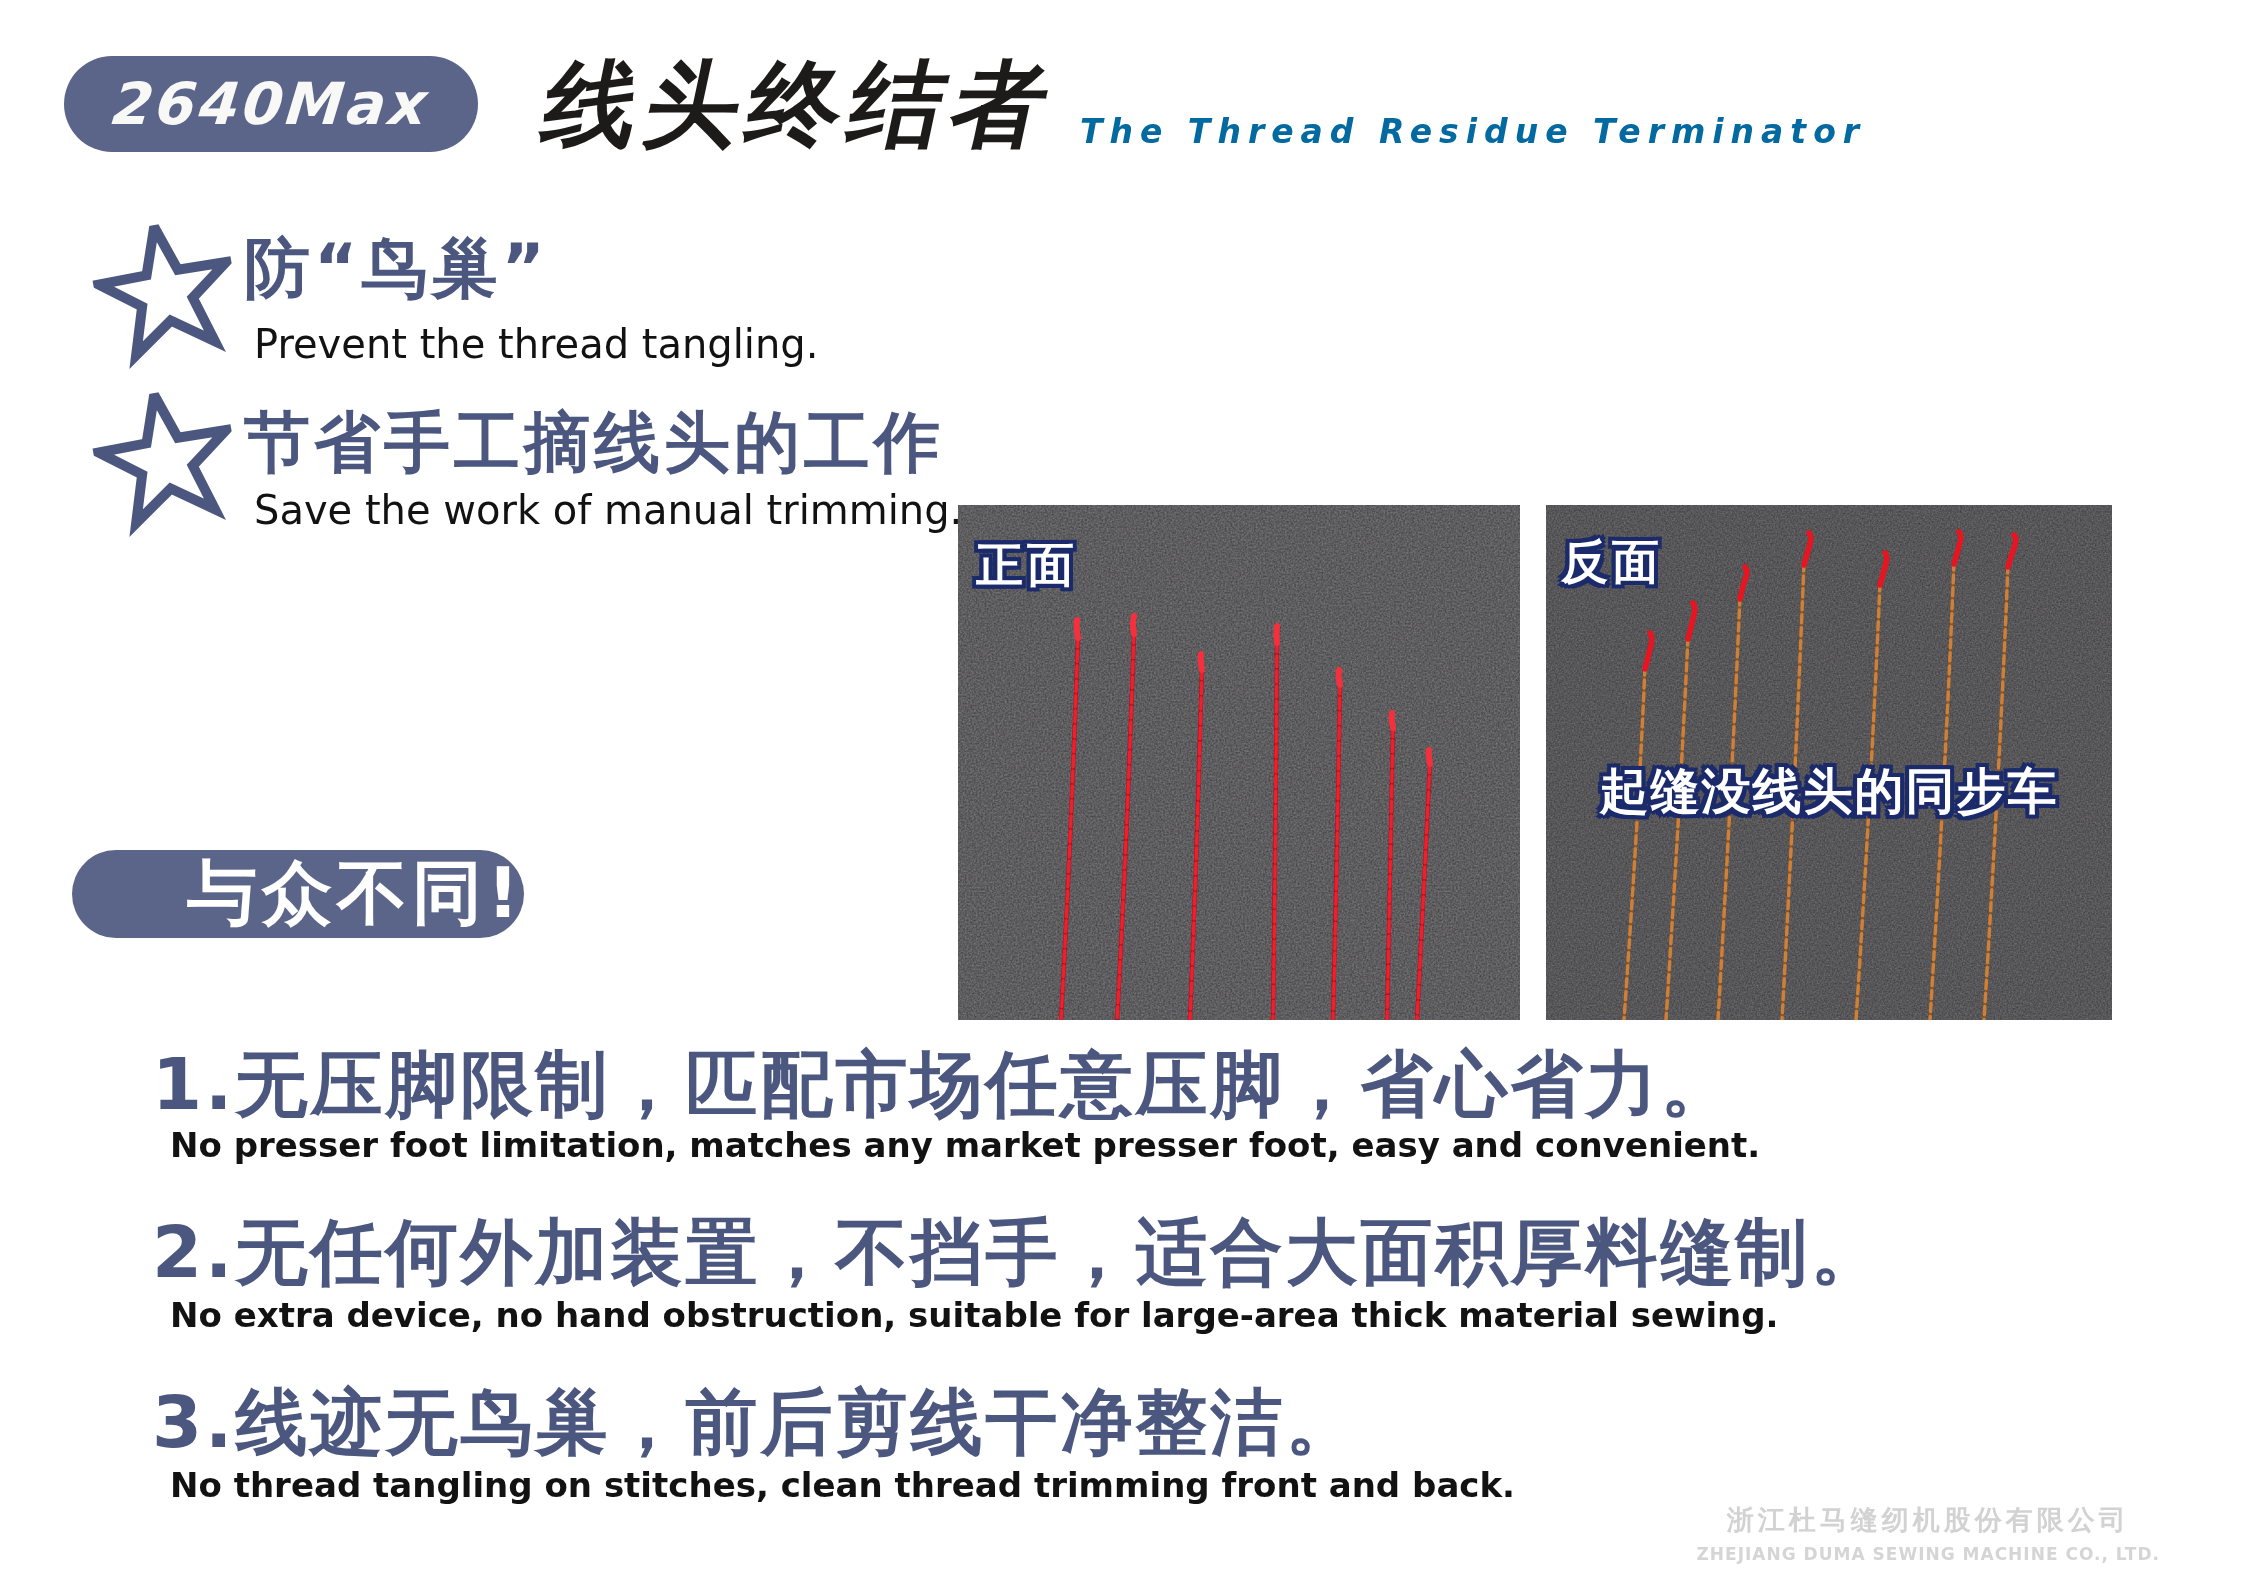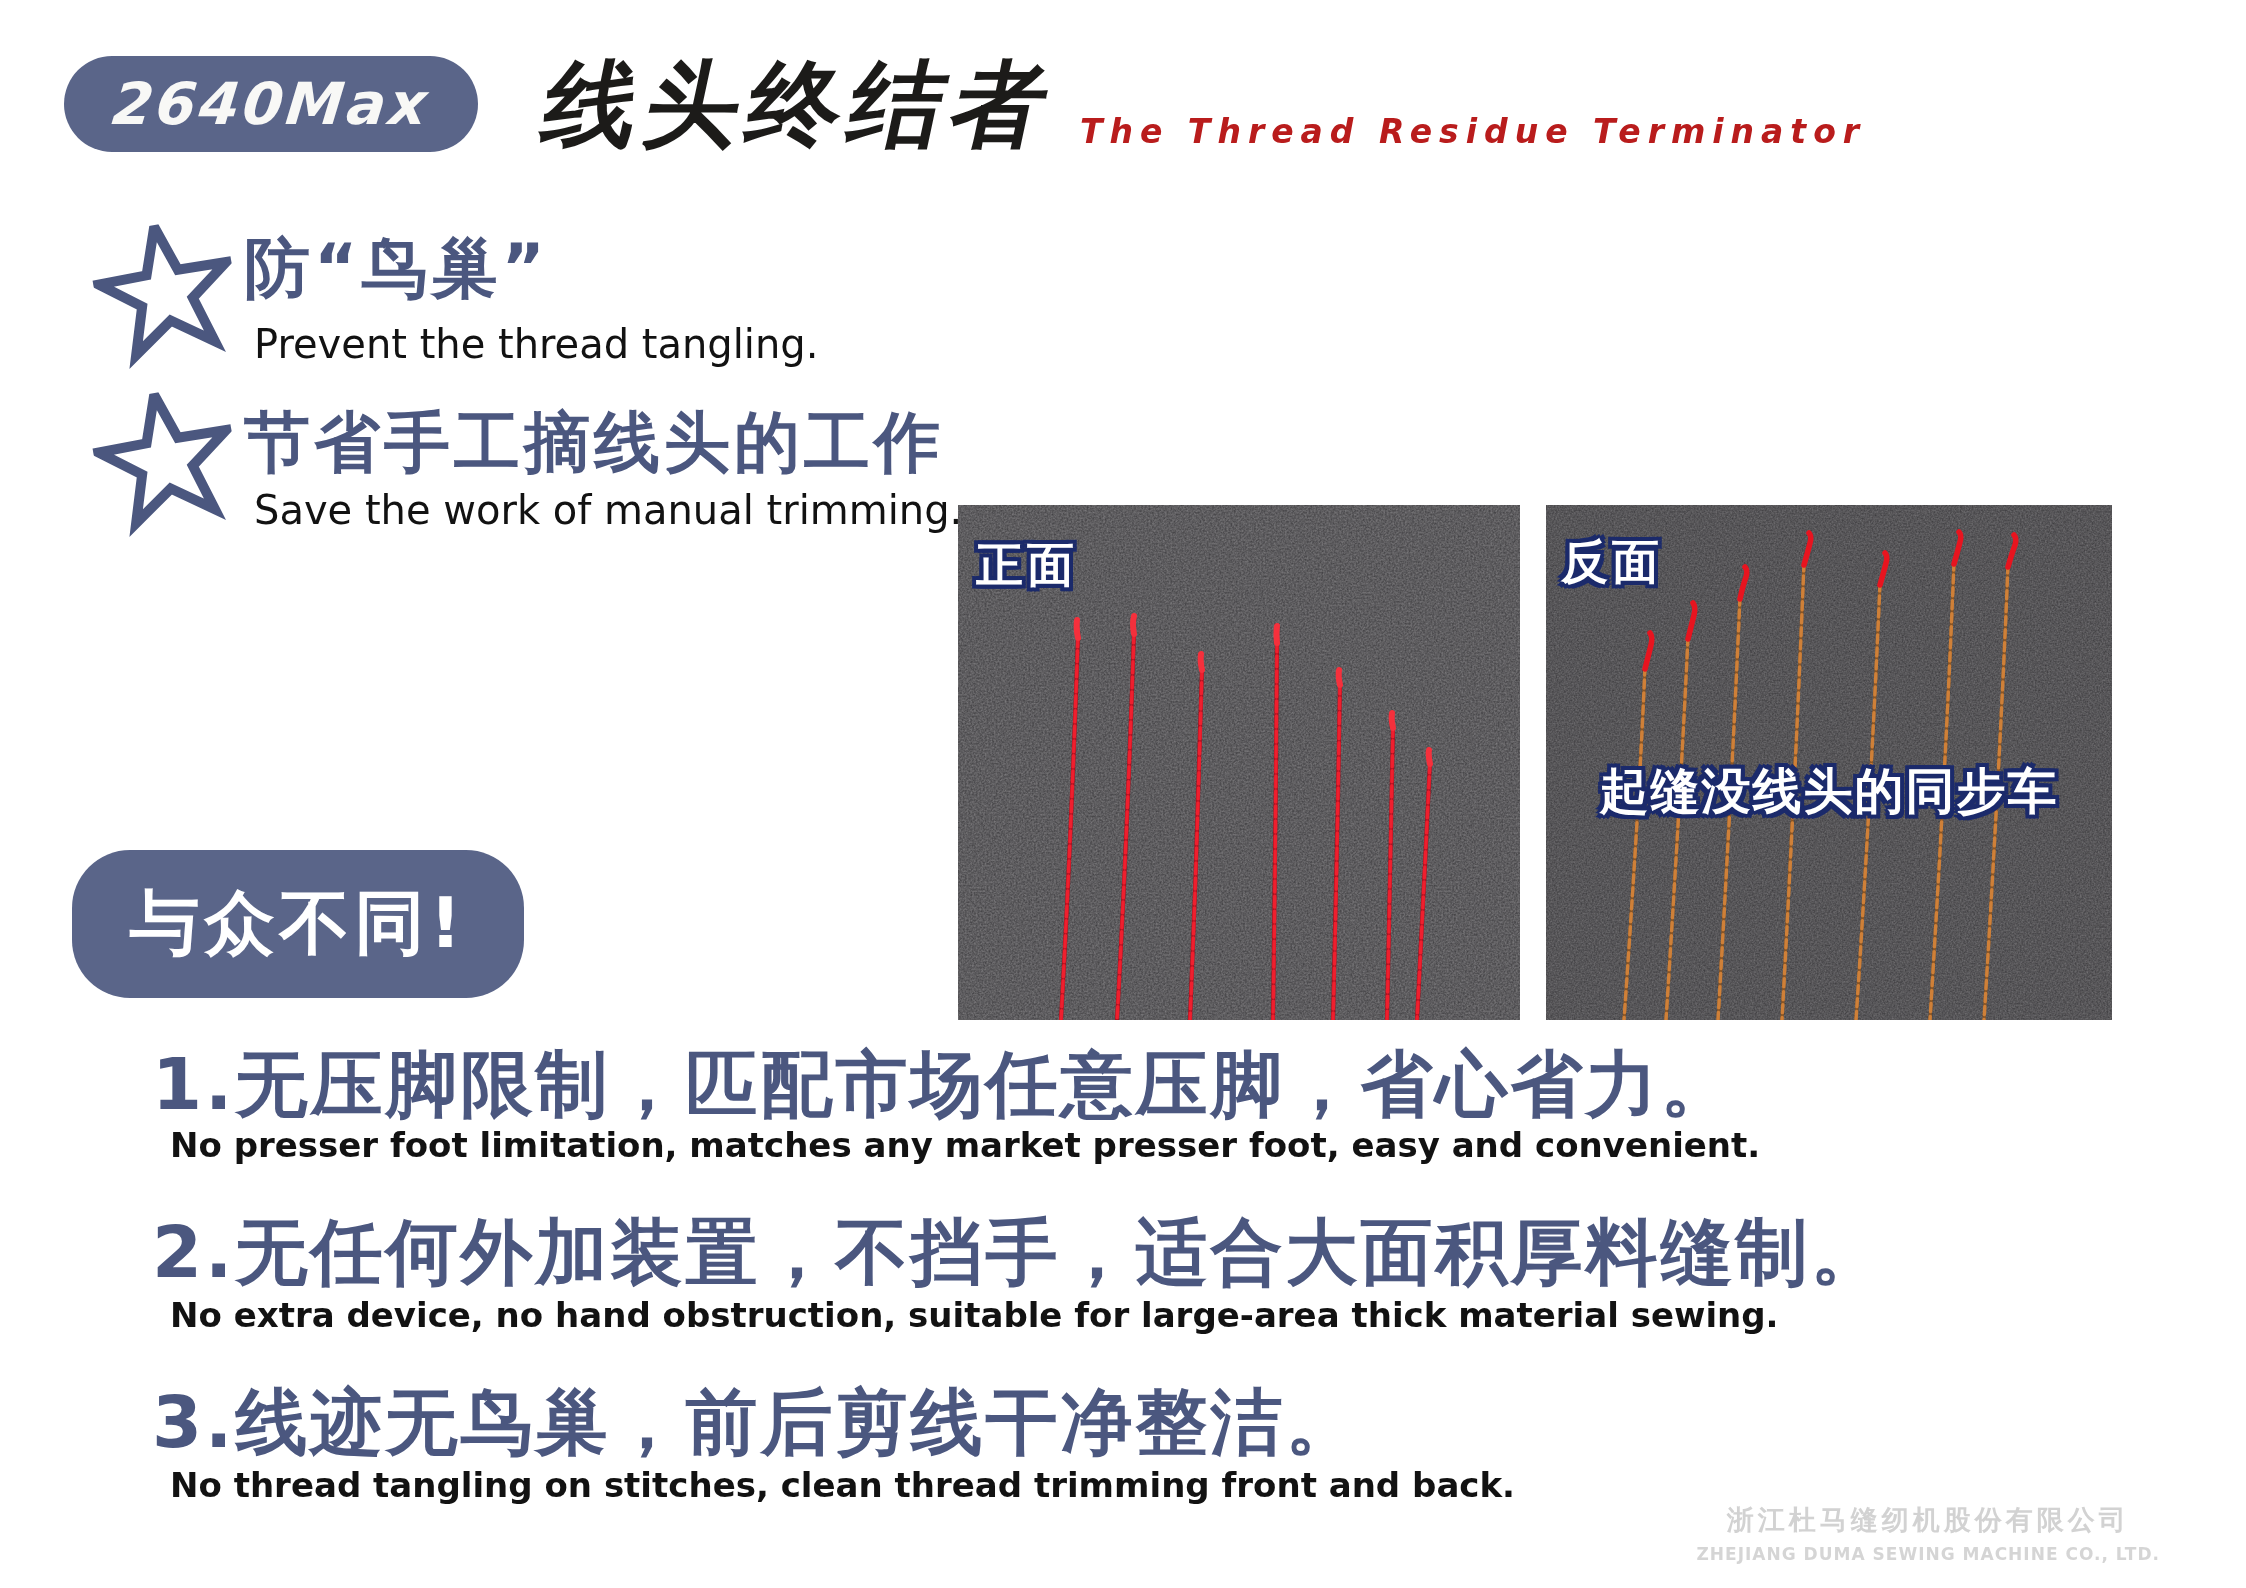--- a/index.html
+++ b/index.html
@@ -17,21 +17,21 @@
   .model-badge span{
     color:#f8f8f6;font-size:58px;font-weight:bold;font-style:italic;
     letter-spacing:3px;transform:skewX(-6deg);
   }
   .title-cn{
     left:545px;top:58px;font-size:94px;font-weight:900;color:#1c1b19;
     letter-spacing:8px;transform:skewX(-12deg);white-space:nowrap;line-height:1;
   }
   .title-en{
     left:1080px;top:112px;font-size:33px;font-weight:bold;font-style:italic;
-    color:#b91c1c;letter-spacing:7px;white-space:nowrap;
+    color:#0369a1;letter-spacing:7px;white-space:nowrap;
   }
 
   
   .star-box{width:140px;height:156px;}
   .feat-cn{
     font-size:66px;font-weight:bold;color:#4b577f;letter-spacing:4px;
     white-space:nowrap;line-height:1;
   }
   .feat-en{
     font-size:40px;font-weight:normal;color:#121212;white-space:nowrap;line-height:1;
@@ -48,22 +48,22 @@
       -4px -4px 0 #1b2a6b, 4px -4px 0 #1b2a6b,
       -4px  4px 0 #1b2a6b, 4px  4px 0 #1b2a6b,
       -4px  0   0 #1b2a6b, 4px  0   0 #1b2a6b,
        0   -4px 0 #1b2a6b, 0    4px 0 #1b2a6b;
   }
   .photo-label{left:18px;top:36px;font-size:47px;letter-spacing:4px;}
   .photo-caption{left:50%;top:262px;transform:translateX(-50%);font-size:49px;letter-spacing:2px;}
 
   
   .diff-badge{
-    left:72px;top:850px;width:452px;height:148px;border-radius:58px;
-    background:#5a6589;display:flex;align-items:center;justify-content:center;
+    left:72px;top:850px;width:452px;height:88px;border-radius:58px;
+    background:#5a6589;display:flex;align-items:center;justify-content:flex-end;
   }
   .diff-badge span{color:#ffffff;font-size:70px;font-weight:bold;letter-spacing:5px;white-space:nowrap;}
 
   
   .point-cn{
     left:152px;font-size:72px;font-weight:bold;color:#4b577f;
     letter-spacing:3px;white-space:nowrap;line-height:1;
   }
   .point-en{
     left:170px;font-size:34px;font-weight:bold;color:#121212;white-space:nowrap;line-height:1;

